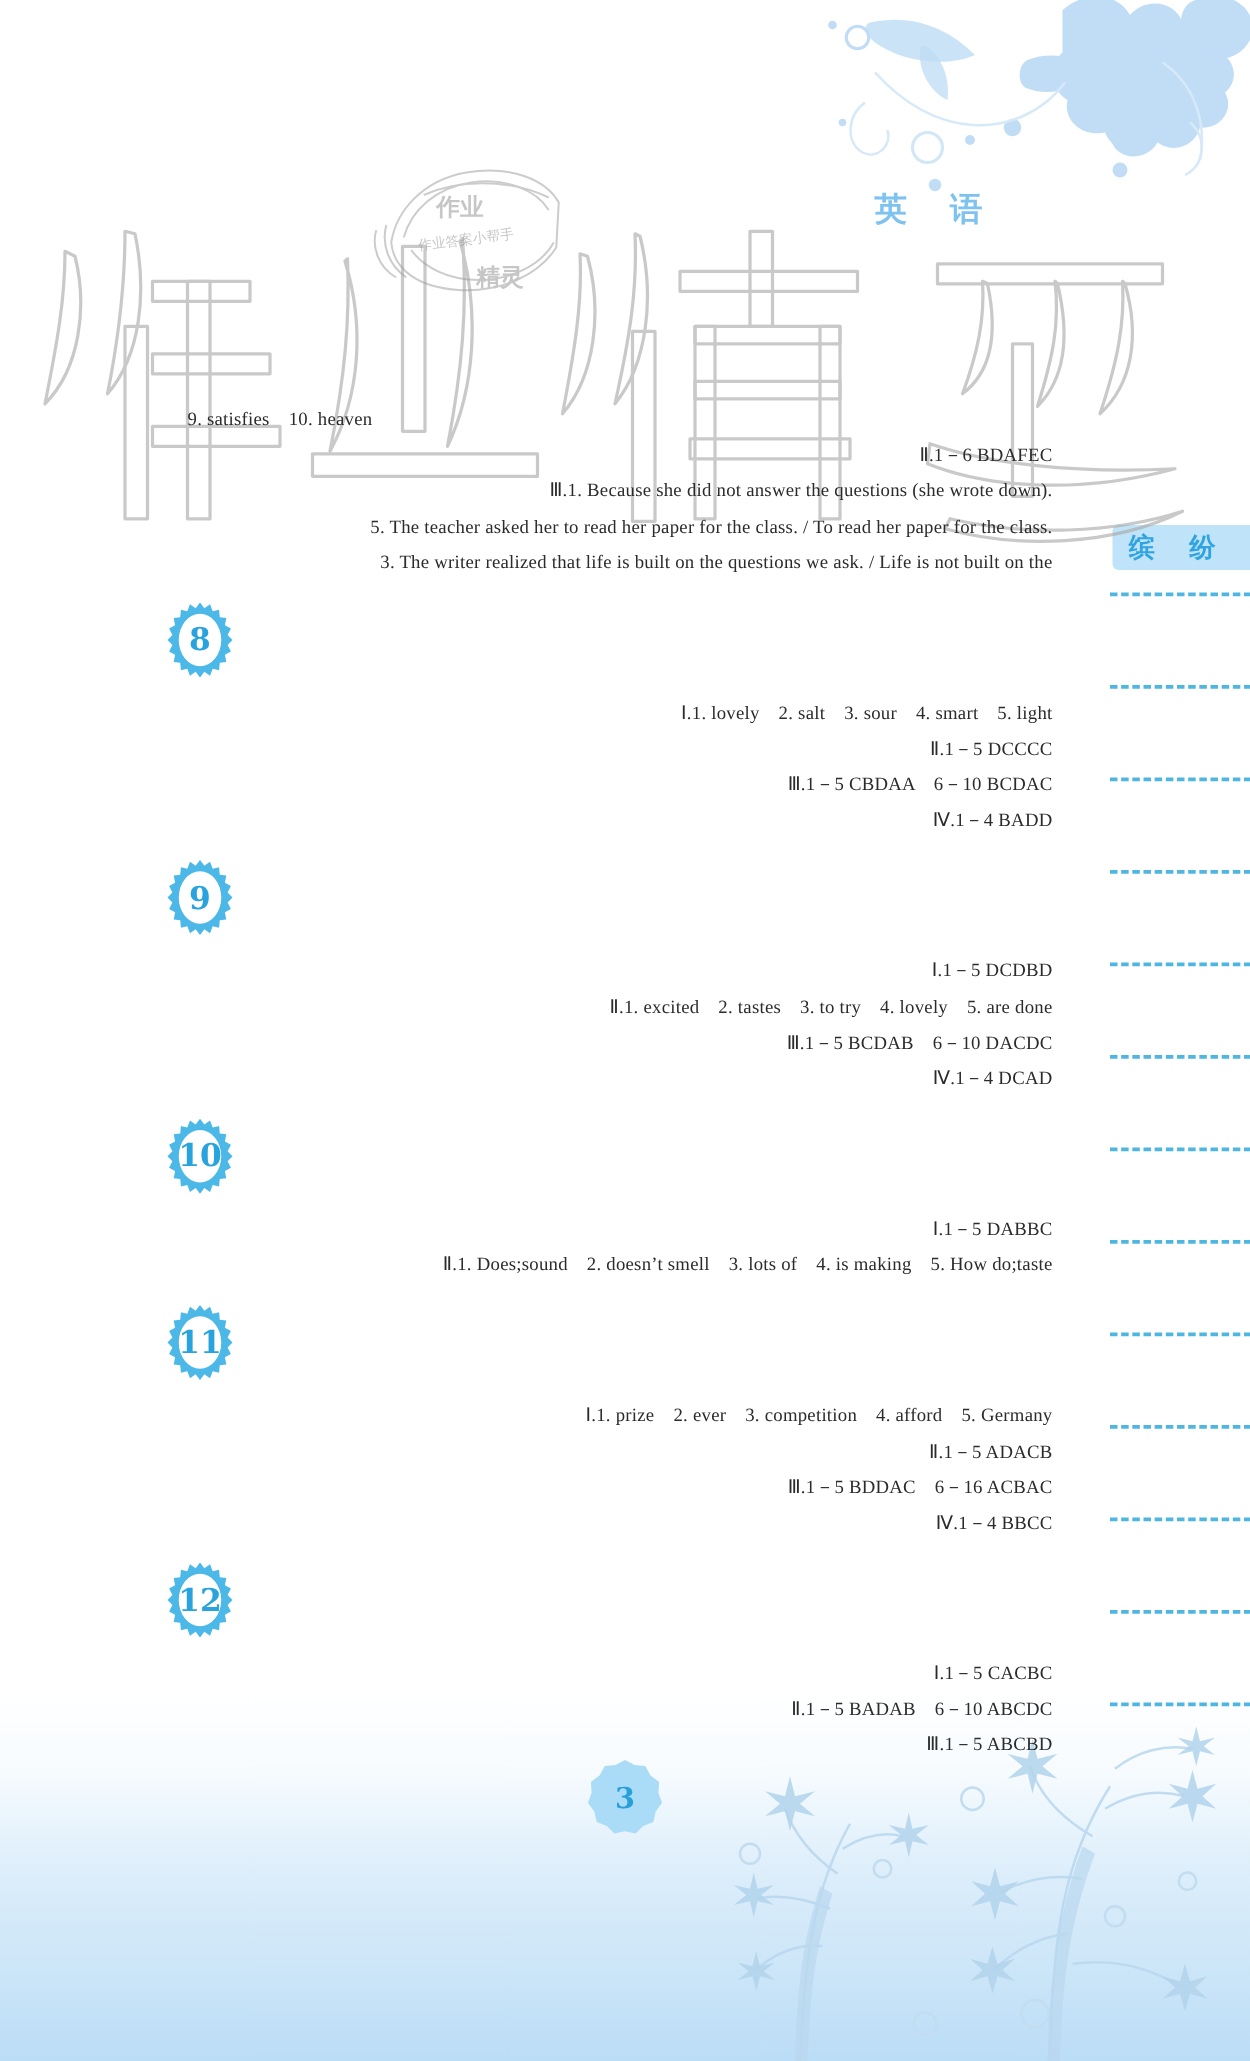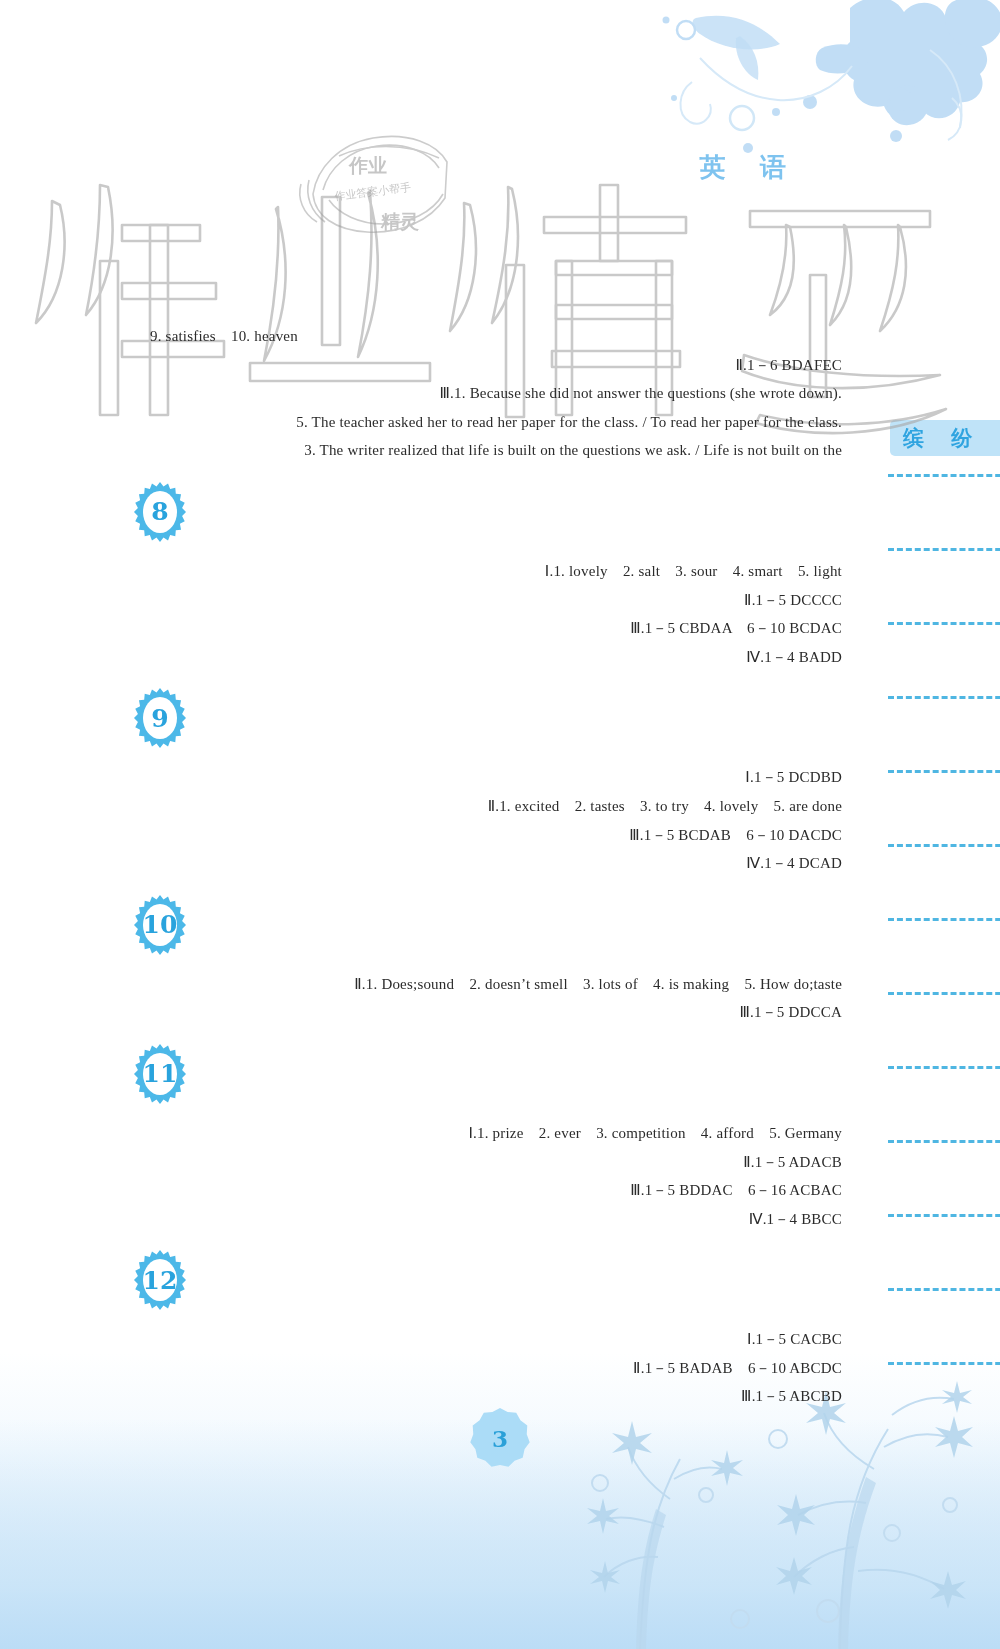--- a/index.html
+++ b/index.html
@@ -308,22 +308,22 @@
         <div class="ans-line hang">Ⅱ.1. excited　2. tastes　3. to try　4. lovely　5. are done</div>
         <div class="ans-line hang">Ⅲ.1－5 BCDAB　6－10 DACDC</div>
         <div class="ans-line hang">Ⅳ.1－4 DCAD</div>
         <div class="section-badge">
           <svg class="badge-svg" viewBox="0 0 56 62">
             <path d="M28.00 1.00 L31.50 5.52 L36.03 2.47 L38.15 8.01 L43.28 6.73 L43.81 12.76 L49.03 13.37 L47.92 19.29 L52.73 21.73 L50.08 26.96 L54.00 31.00 L50.08 35.04 L52.73 40.27 L47.92 42.71 L49.03 48.63 L43.81 49.24 L43.28 55.27 L38.15 53.99 L36.03 59.53 L31.50 56.48 L28.00 61.00 L24.50 56.48 L19.97 59.53 L17.85 53.99 L12.72 55.27 L12.19 49.24 L6.97 48.63 L8.08 42.71 L3.27 40.27 L5.92 35.04 L2.00 31.00 L5.92 26.96 L3.27 21.73 L8.08 19.29 L6.97 13.37 L12.19 12.76 L12.72 6.73 L17.85 8.01 L19.97 2.47 L24.50 5.52 L28.00 1.00 Z" fill="#4cb8e8"></path>
             <ellipse cx="28" cy="31" rx="17" ry="21" fill="#ffffff"></ellipse>
           </svg>
           <span class="badge-num">10</span>
         </div>
+        <div class="ans-line hang">Ⅰ.1－5 DABBC</div>
         <div class="ans-line hang">Ⅱ.1. Does;sound　2. doesn’t smell　3. lots of　4. is making　5. How do;taste</div>
-        <div class="ans-line hang">Ⅲ.1－5 DDCCA</div>
         <div class="section-badge">
           <svg class="badge-svg" viewBox="0 0 56 62">
             <path d="M28.00 1.00 L31.50 5.52 L36.03 2.47 L38.15 8.01 L43.28 6.73 L43.81 12.76 L49.03 13.37 L47.92 19.29 L52.73 21.73 L50.08 26.96 L54.00 31.00 L50.08 35.04 L52.73 40.27 L47.92 42.71 L49.03 48.63 L43.81 49.24 L43.28 55.27 L38.15 53.99 L36.03 59.53 L31.50 56.48 L28.00 61.00 L24.50 56.48 L19.97 59.53 L17.85 53.99 L12.72 55.27 L12.19 49.24 L6.97 48.63 L8.08 42.71 L3.27 40.27 L5.92 35.04 L2.00 31.00 L5.92 26.96 L3.27 21.73 L8.08 19.29 L6.97 13.37 L12.19 12.76 L12.72 6.73 L17.85 8.01 L19.97 2.47 L24.50 5.52 L28.00 1.00 Z" fill="#4cb8e8"></path>
             <ellipse cx="28" cy="31" rx="17" ry="21" fill="#ffffff"></ellipse>
           </svg>
           <span class="badge-num">11</span>
         </div>
         <div class="ans-line hang">Ⅰ.1. prize　2. ever　3. competition　4. afford　5. Germany</div>
         <div class="ans-line hang">Ⅱ.1－5 ADACB</div>
         <div class="ans-line hang">Ⅲ.1－5 BDDAC　6－16 ACBAC</div>

